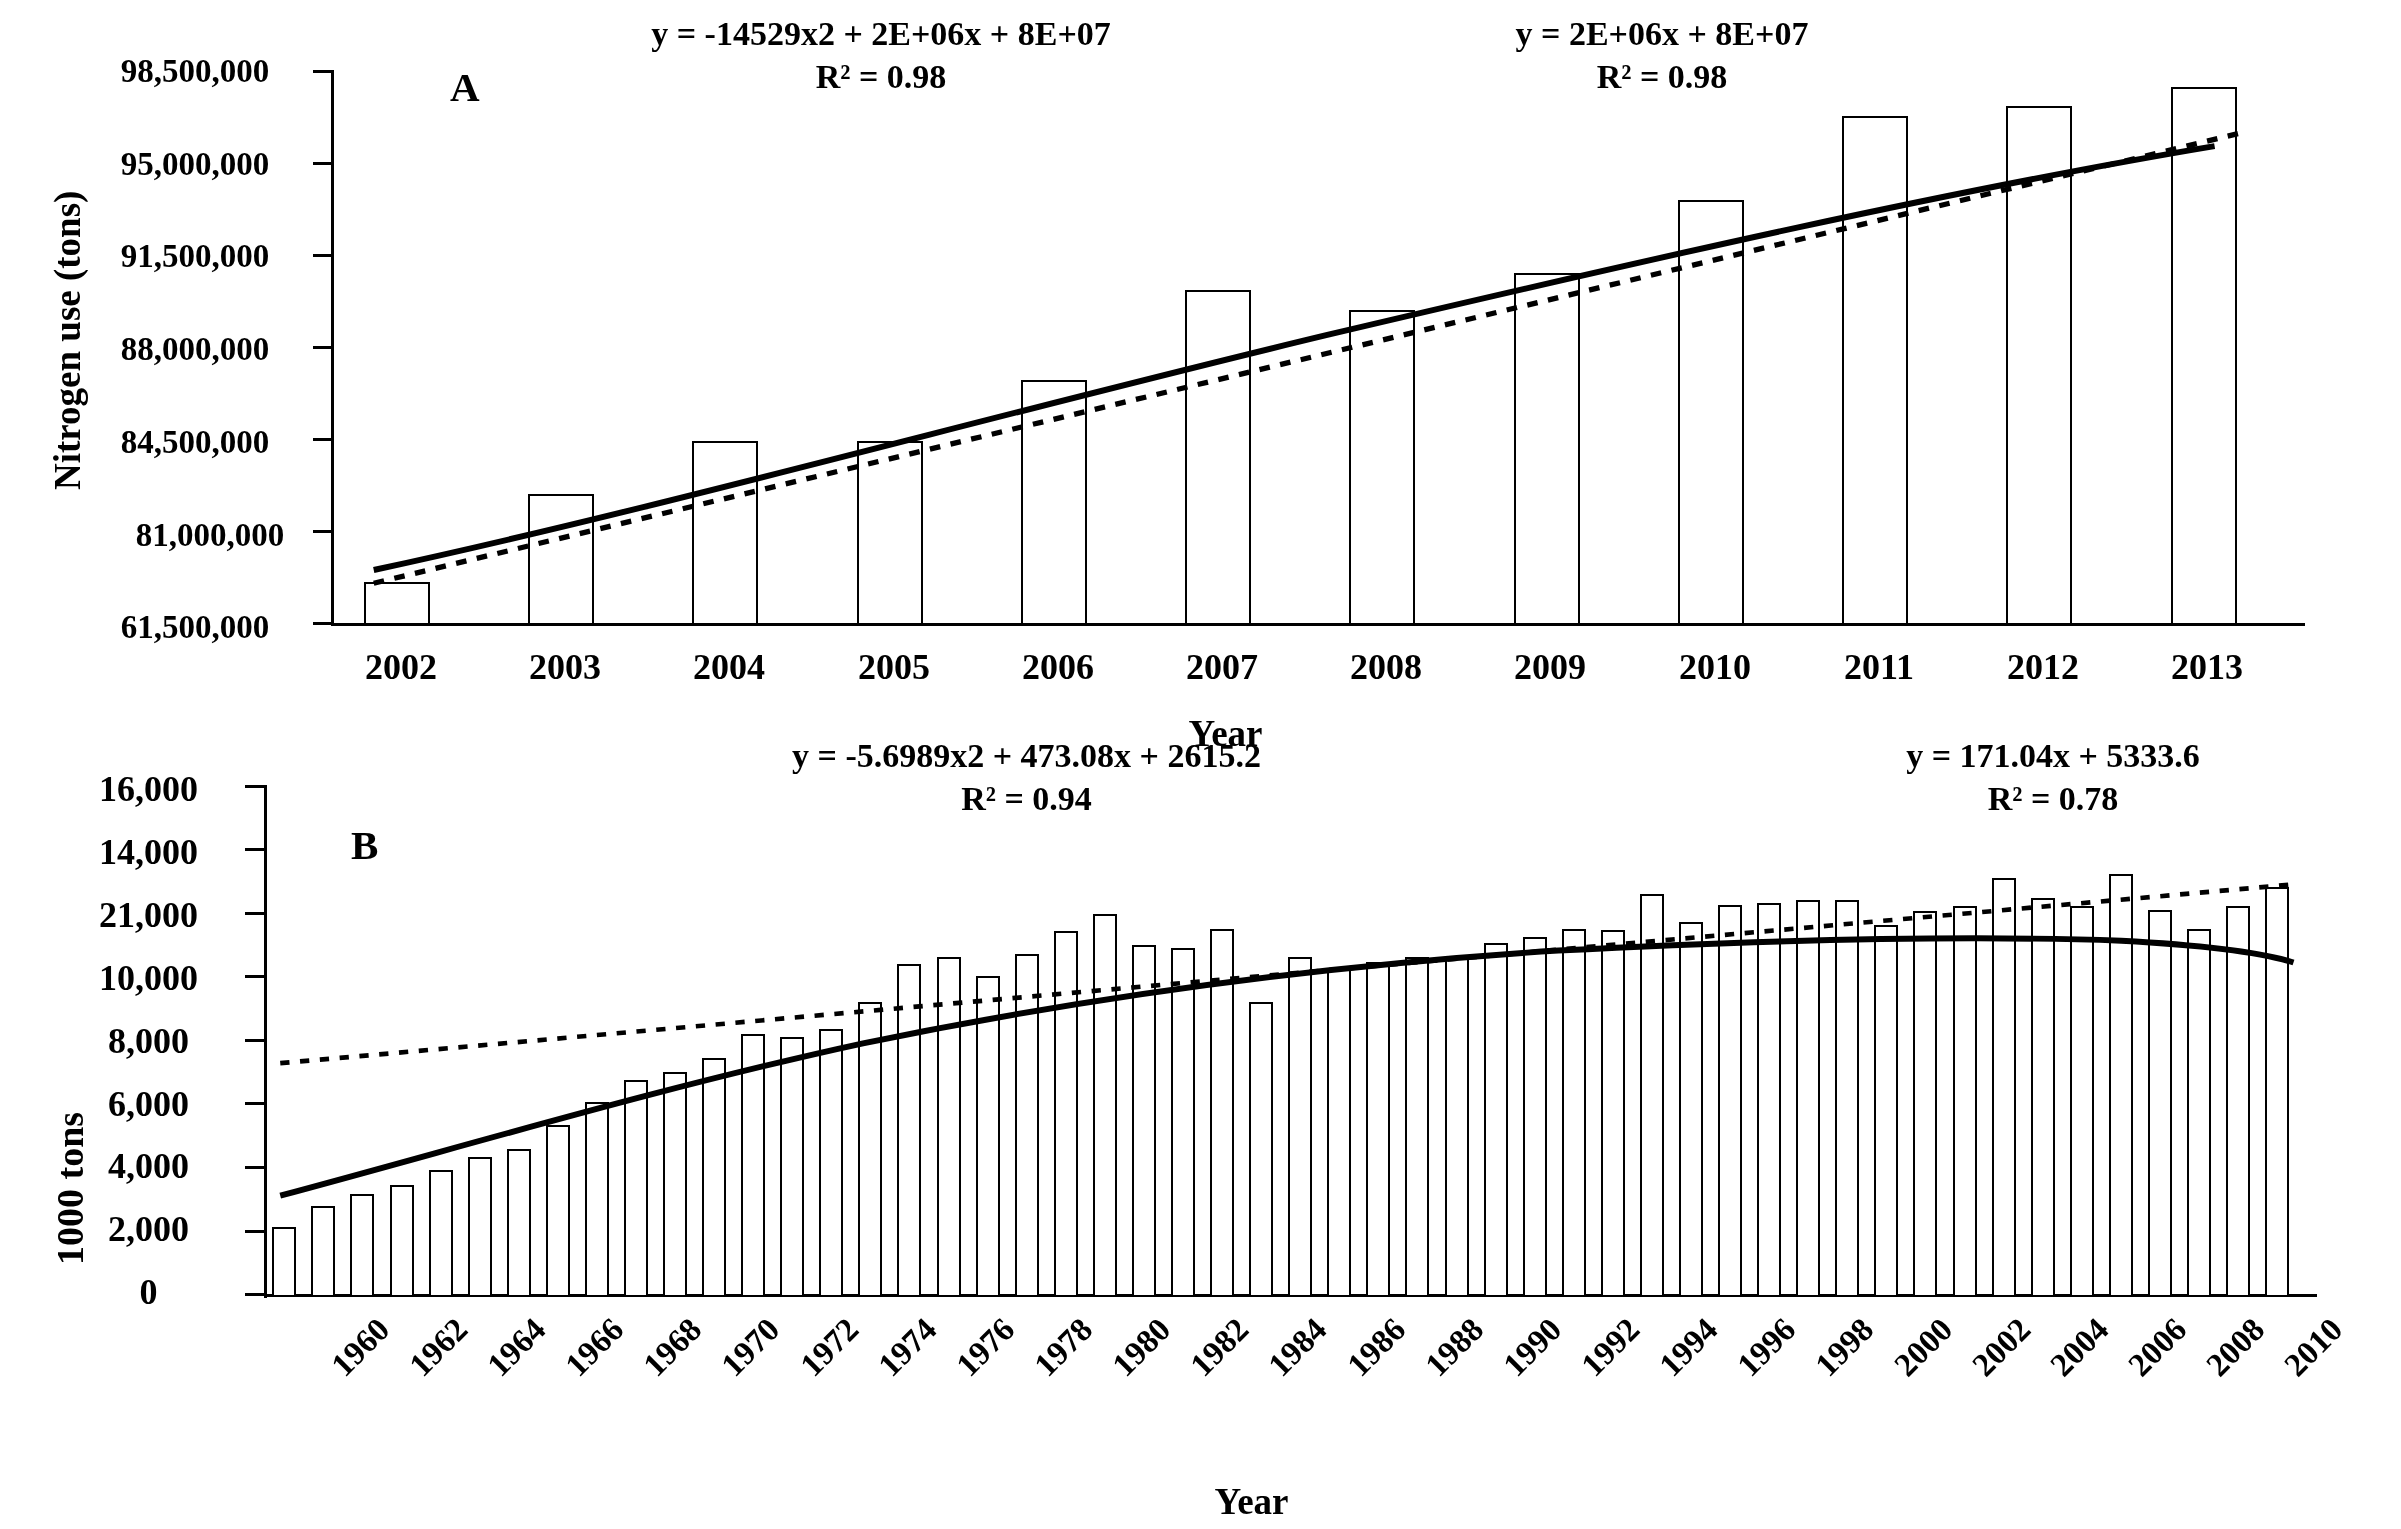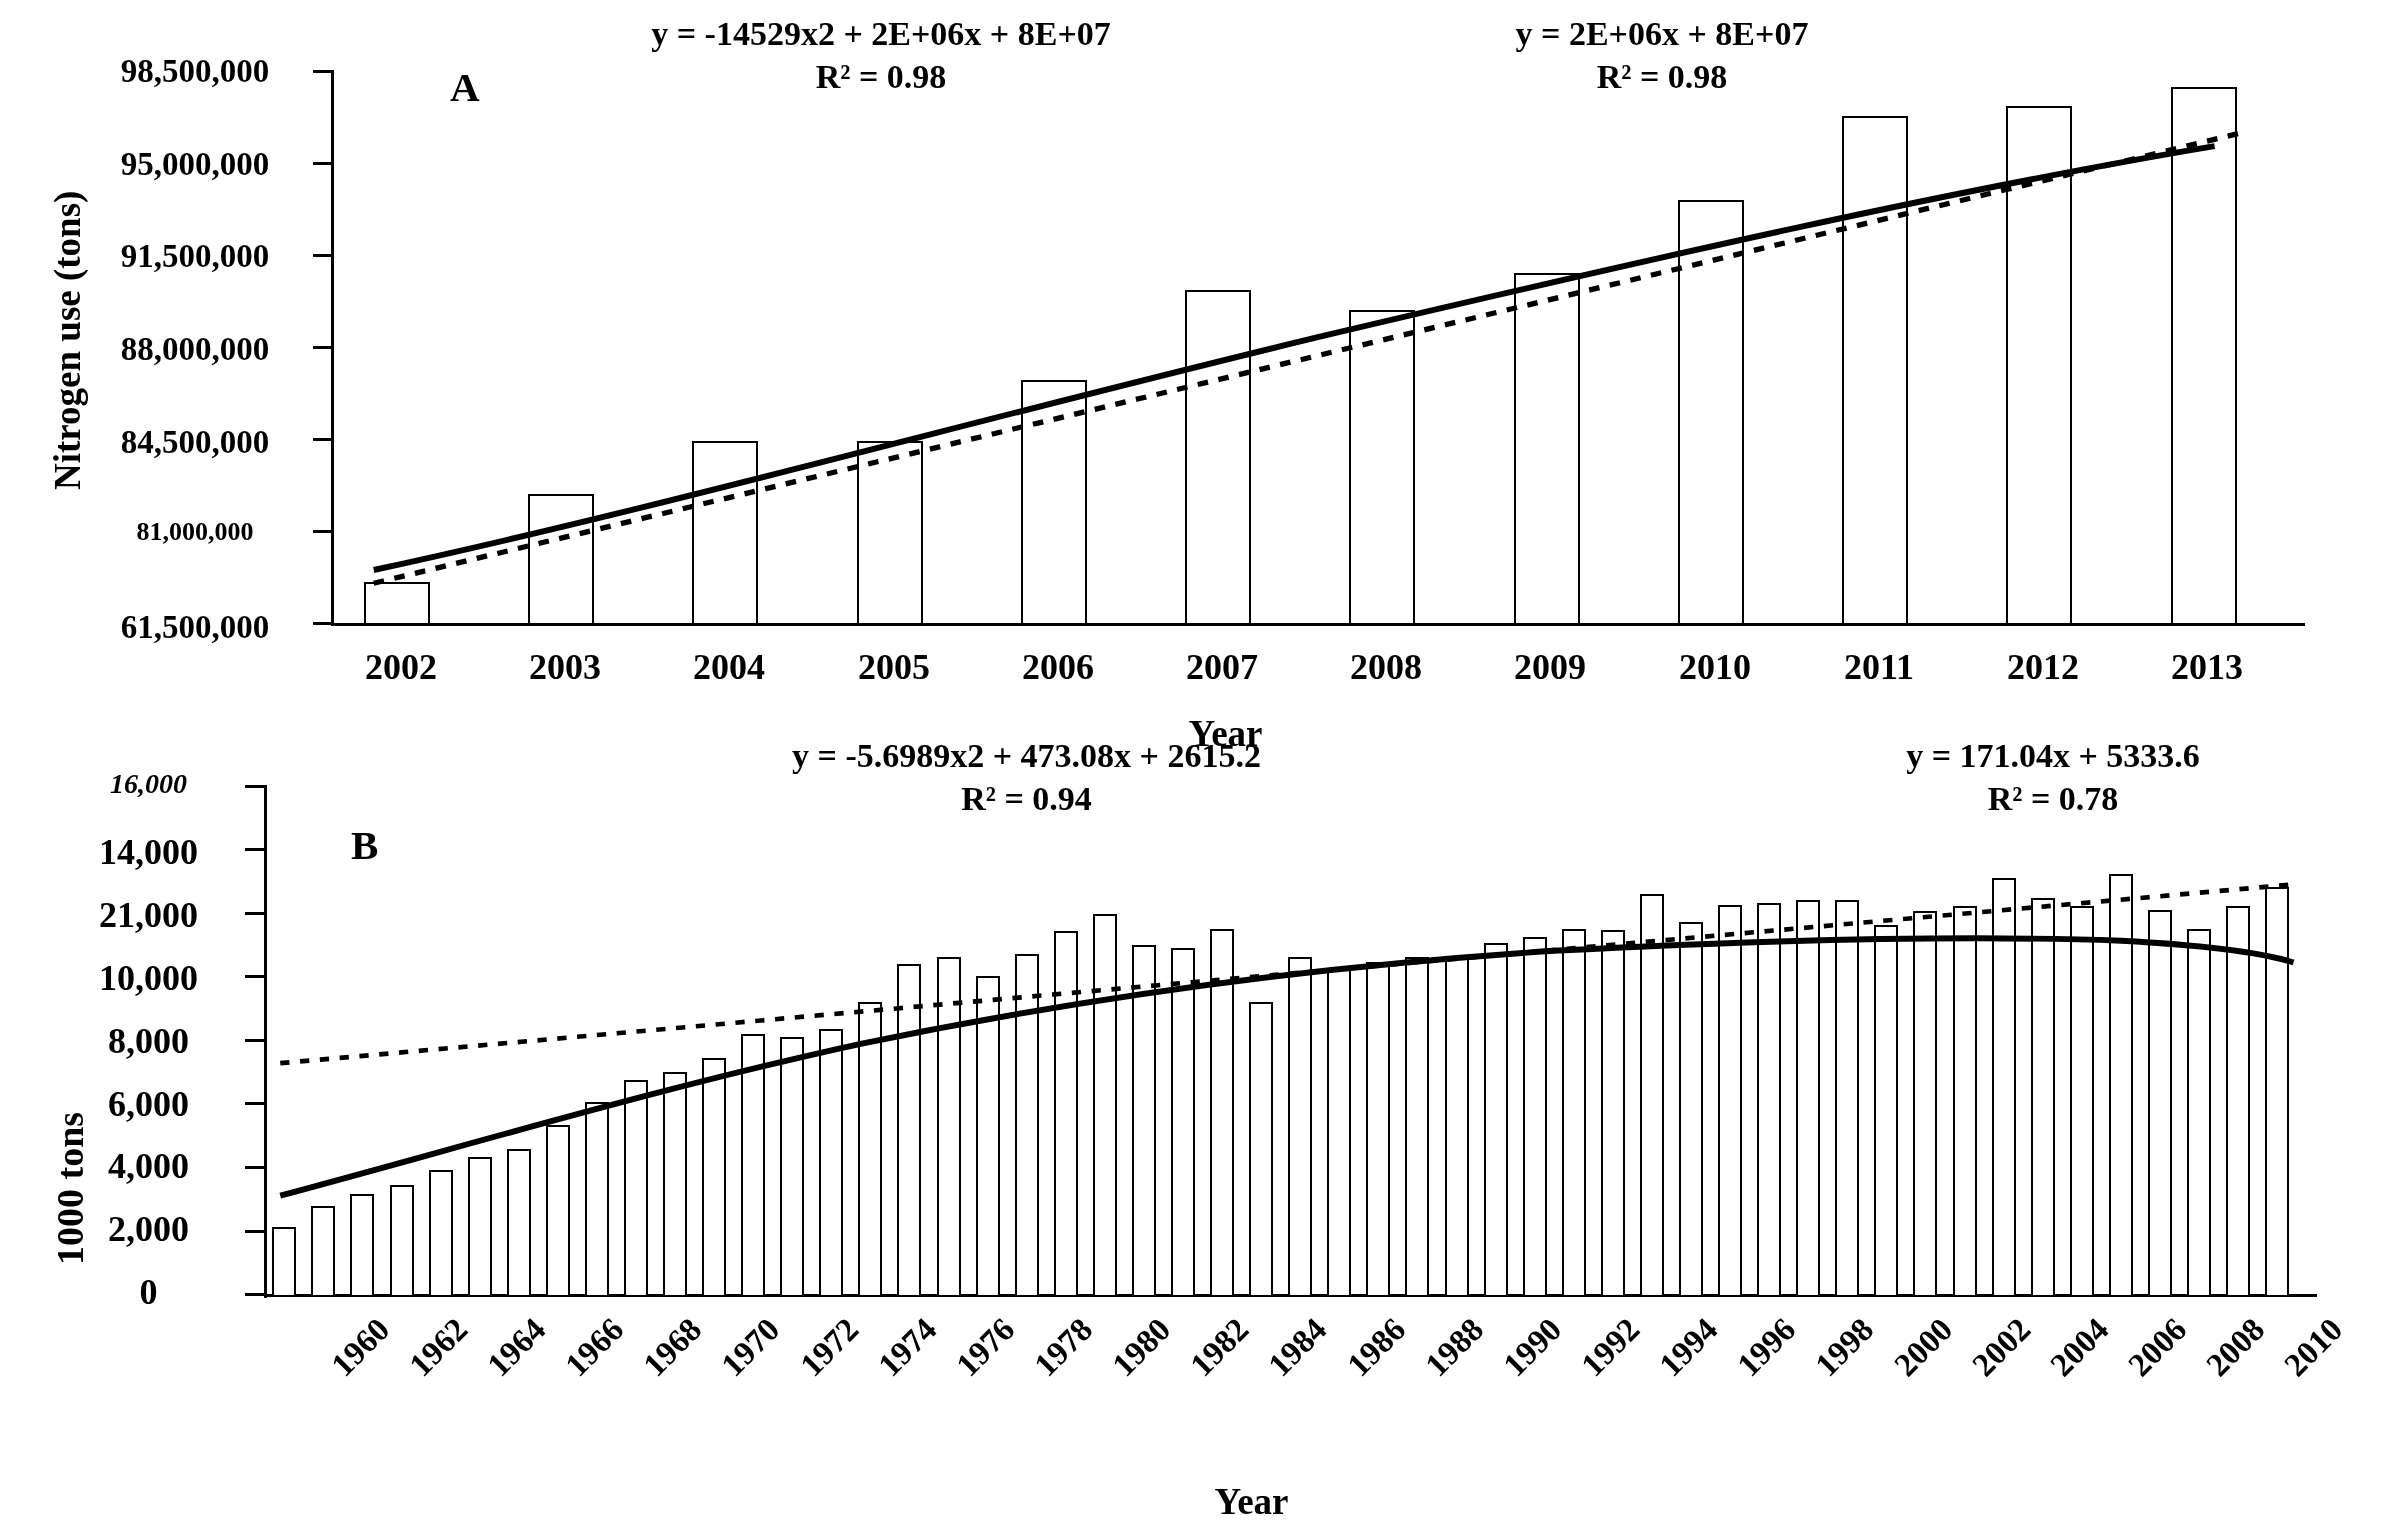--- a/index.html
+++ b/index.html
@@ -111,21 +111,21 @@
 R² = 0.98</div>
 
     <div class="equation" style="left:1364px; top:13.2px; width:596px; font-size:34px;">y = 2E+06x + 8E+07
 R² = 0.98</div>
 
     <div class="ytick-label" style="left:79px; top:53px; width:232px; font-size:33px;">98,500,000</div>
     <div class="ytick-label" style="left:79px; top:146px; width:232px; font-size:33px;">95,000,000</div>
     <div class="ytick-label" style="left:79px; top:238px; width:232px; font-size:33px;">91,500,000</div>
     <div class="ytick-label" style="left:79px; top:331px; width:232px; font-size:33px;">88,000,000</div>
     <div class="ytick-label" style="left:79px; top:424px; width:232px; font-size:33px;">84,500,000</div>
-    <div class="ytick-label" style="left:79px; top:517px; width:232px; font-size:26px;">81,000,000</div>
+    <div class="ytick-label" style="left:94px; top:517px; width:232px; font-size:33px;">81,000,000</div>
     <div class="ytick-label" style="left:79px; top:609px; width:232px; font-size:33px;">61,500,000</div>
 
     <div class="axis-line" style="left:331px; top:70px; width:3.3px; height:556px;"></div>
     <div class="axis-line" style="left:331px; top:623px; width:1974px; height:3.3px;"></div>
 
     <div class="tick" style="left:313px; top:70px; width:20px; height:3.3px;"></div>
     <div class="tick" style="left:313px; top:162px; width:20px; height:3.3px;"></div>
     <div class="tick" style="left:313px; top:254px; width:20px; height:3.3px;"></div>
     <div class="tick" style="left:313px; top:346px; width:20px; height:3.3px;"></div>
     <div class="tick" style="left:313px; top:438px; width:20px; height:3.3px;"></div>
@@ -175,21 +175,21 @@
     <div class="ylabel-text" style="left:48px; top:550px; transform:rotate(-90deg); font-size:38px;">1000 tons</div>
 
     <div class="panel-letter" style="left:351px; top:106px; font-size:41px;">B</div>
 
     <div class="equation" style="left:662px; top:20px; width:729px; font-size:34px;">y = -5.6989x2 + 473.08x + 2615.2
 R² = 0.94</div>
 
     <div class="equation" style="left:1788px; top:20px; width:530px; font-size:34px;">y = 171.04x + 5333.6
 R² = 0.78</div>
 
-    <div class="ytick-label" style="left:46px; top:53px;  width:205px; font-size:28px;font-style:italic;">16,000</div>
+    <div class="ytick-label" style="left:46px; top:53px;  width:205px; font-size:36px;">16,000</div>
     <div class="ytick-label" style="left:46px; top:116px; width:205px; font-size:36px;">14,000</div>
     <div class="ytick-label" style="left:46px; top:179px; width:205px; font-size:36px;">21,000</div>
     <div class="ytick-label" style="left:46px; top:242px; width:205px; font-size:36px;">10,000</div>
     <div class="ytick-label" style="left:46px; top:305px; width:205px; font-size:36px;">8,000</div>
     <div class="ytick-label" style="left:46px; top:368px; width:205px; font-size:36px;">6,000</div>
     <div class="ytick-label" style="left:46px; top:430px; width:205px; font-size:36px;">4,000</div>
     <div class="ytick-label" style="left:46px; top:493px; width:205px; font-size:36px;">2,000</div>
     <div class="ytick-label" style="left:46px; top:556px; width:205px; font-size:36px;">0</div>
 
     <div class="axis-line" style="left:264px; top:70px; width:3.3px; height:513px;"></div>

